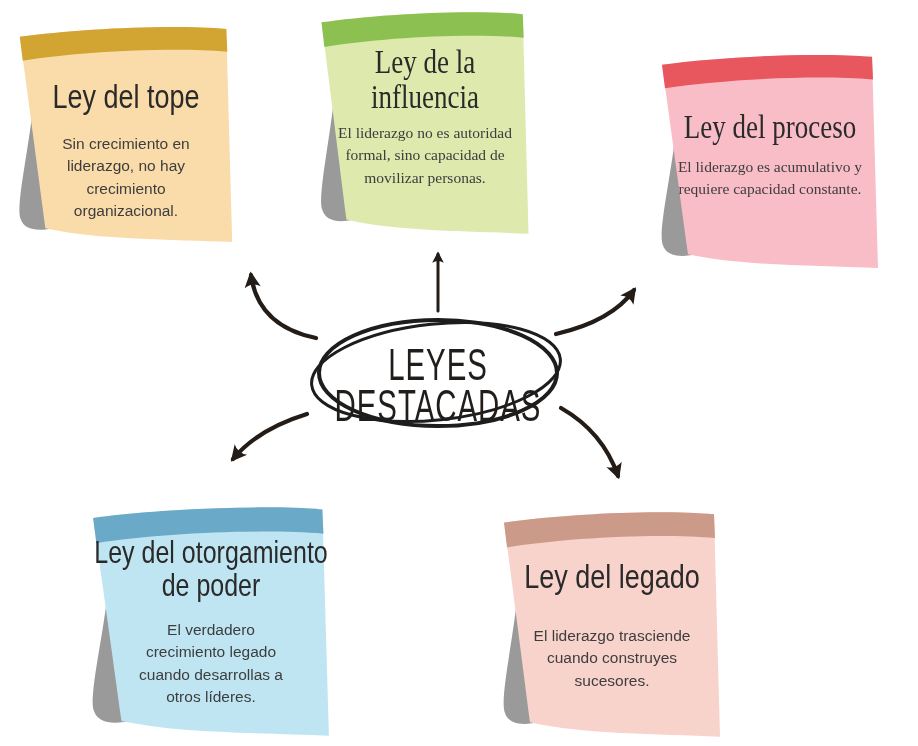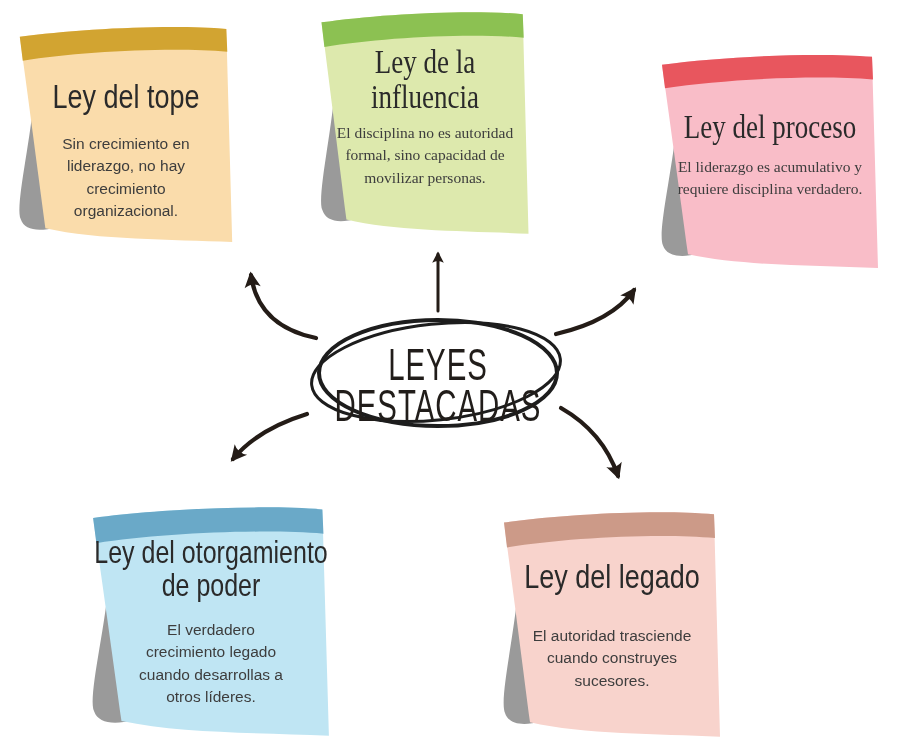--- a/index.html
+++ b/index.html
@@ -93,46 +93,46 @@
     <div class="body">Sin crecimiento en liderazgo, no hay crecimiento organizacional.</div>
   </div>
 
   <div class="note note2">
     <svg class="paper" viewBox="0 0 240 230" preserveAspectRatio="none">
       <path d="M 24 100 C 18 145 8 190 13 201 C 16 210 26 213 40 211 L 60 208 L 40 92 Z" fill="#9a9a9a"></path>
       <path d="M 12 17 C 70 9 165 4 222 9 L 228 224 C 165 221 92 222 38 210 C 30 150 18 60 12 17 Z" fill="#dde9ad"></path>
       <path d="M 12 17 C 70 9 165 4 222 9 L 223 32 C 165 27 72 32 15 41 Z" fill="#8cc152"></path>
     </svg>
     <div class="title"><span class="inner">Ley de la influencia</span></div>
-    <div class="body">El disciplina no es autoridad formal, sino capacidad de movilizar personas.</div>
+    <div class="body">El liderazgo no es autoridad formal, sino capacidad de movilizar personas.</div>
   </div>
 
   <div class="note note3">
     <svg class="paper" viewBox="0 0 240 230" preserveAspectRatio="none">
       <path d="M 24 100 C 18 145 8 190 13 201 C 16 210 26 213 40 211 L 60 208 L 40 92 Z" fill="#9a9a9a"></path>
       <path d="M 12 17 C 70 9 165 4 222 9 L 228 224 C 165 221 92 222 38 210 C 30 150 18 60 12 17 Z" fill="#f9bdc8"></path>
       <path d="M 12 17 C 70 9 165 4 222 9 L 223 32 C 165 27 72 32 15 41 Z" fill="#e8565e"></path>
     </svg>
     <div class="title"><span class="inner">Ley del proceso</span></div>
-    <div class="body">El liderazgo es acumulativo y requiere disciplina verdadero.</div>
+    <div class="body">El liderazgo es acumulativo y requiere capacidad constante.</div>
   </div>
 
   <div class="note note4">
     <svg class="paper" viewBox="0 0 240 230" preserveAspectRatio="none">
       <path d="M 24 100 C 18 145 8 190 13 201 C 16 210 26 213 40 211 L 60 208 L 40 92 Z" fill="#9a9a9a"></path>
       <path d="M 12 17 C 70 9 165 4 222 9 L 228 224 C 165 221 92 222 38 210 C 30 150 18 60 12 17 Z" fill="#bfe5f3"></path>
       <path d="M 12 17 C 70 9 165 4 222 9 L 223 32 C 165 27 72 32 15 41 Z" fill="#6aa9c8"></path>
     </svg>
     <div class="title"><span class="inner">Ley del otorgamiento de poder</span></div>
     <div class="body">El verdadero crecimiento legado cuando desarrollas a otros líderes.</div>
   </div>
 
   <div class="note note5">
     <svg class="paper" viewBox="0 0 240 230" preserveAspectRatio="none">
       <path d="M 24 100 C 18 145 8 190 13 201 C 16 210 26 213 40 211 L 60 208 L 40 92 Z" fill="#9a9a9a"></path>
       <path d="M 12 17 C 70 9 165 4 222 9 L 228 224 C 165 221 92 222 38 210 C 30 150 18 60 12 17 Z" fill="#f8d3cc"></path>
       <path d="M 12 17 C 70 9 165 4 222 9 L 223 32 C 165 27 72 32 15 41 Z" fill="#cc9a88"></path>
     </svg>
     <div class="title"><span class="inner">Ley del legado</span></div>
-    <div class="body">El autoridad trasciende cuando construyes sucesores.</div>
+    <div class="body">El liderazgo trasciende cuando construyes sucesores.</div>
   </div>
 
 </div>
 
 </body></html>

